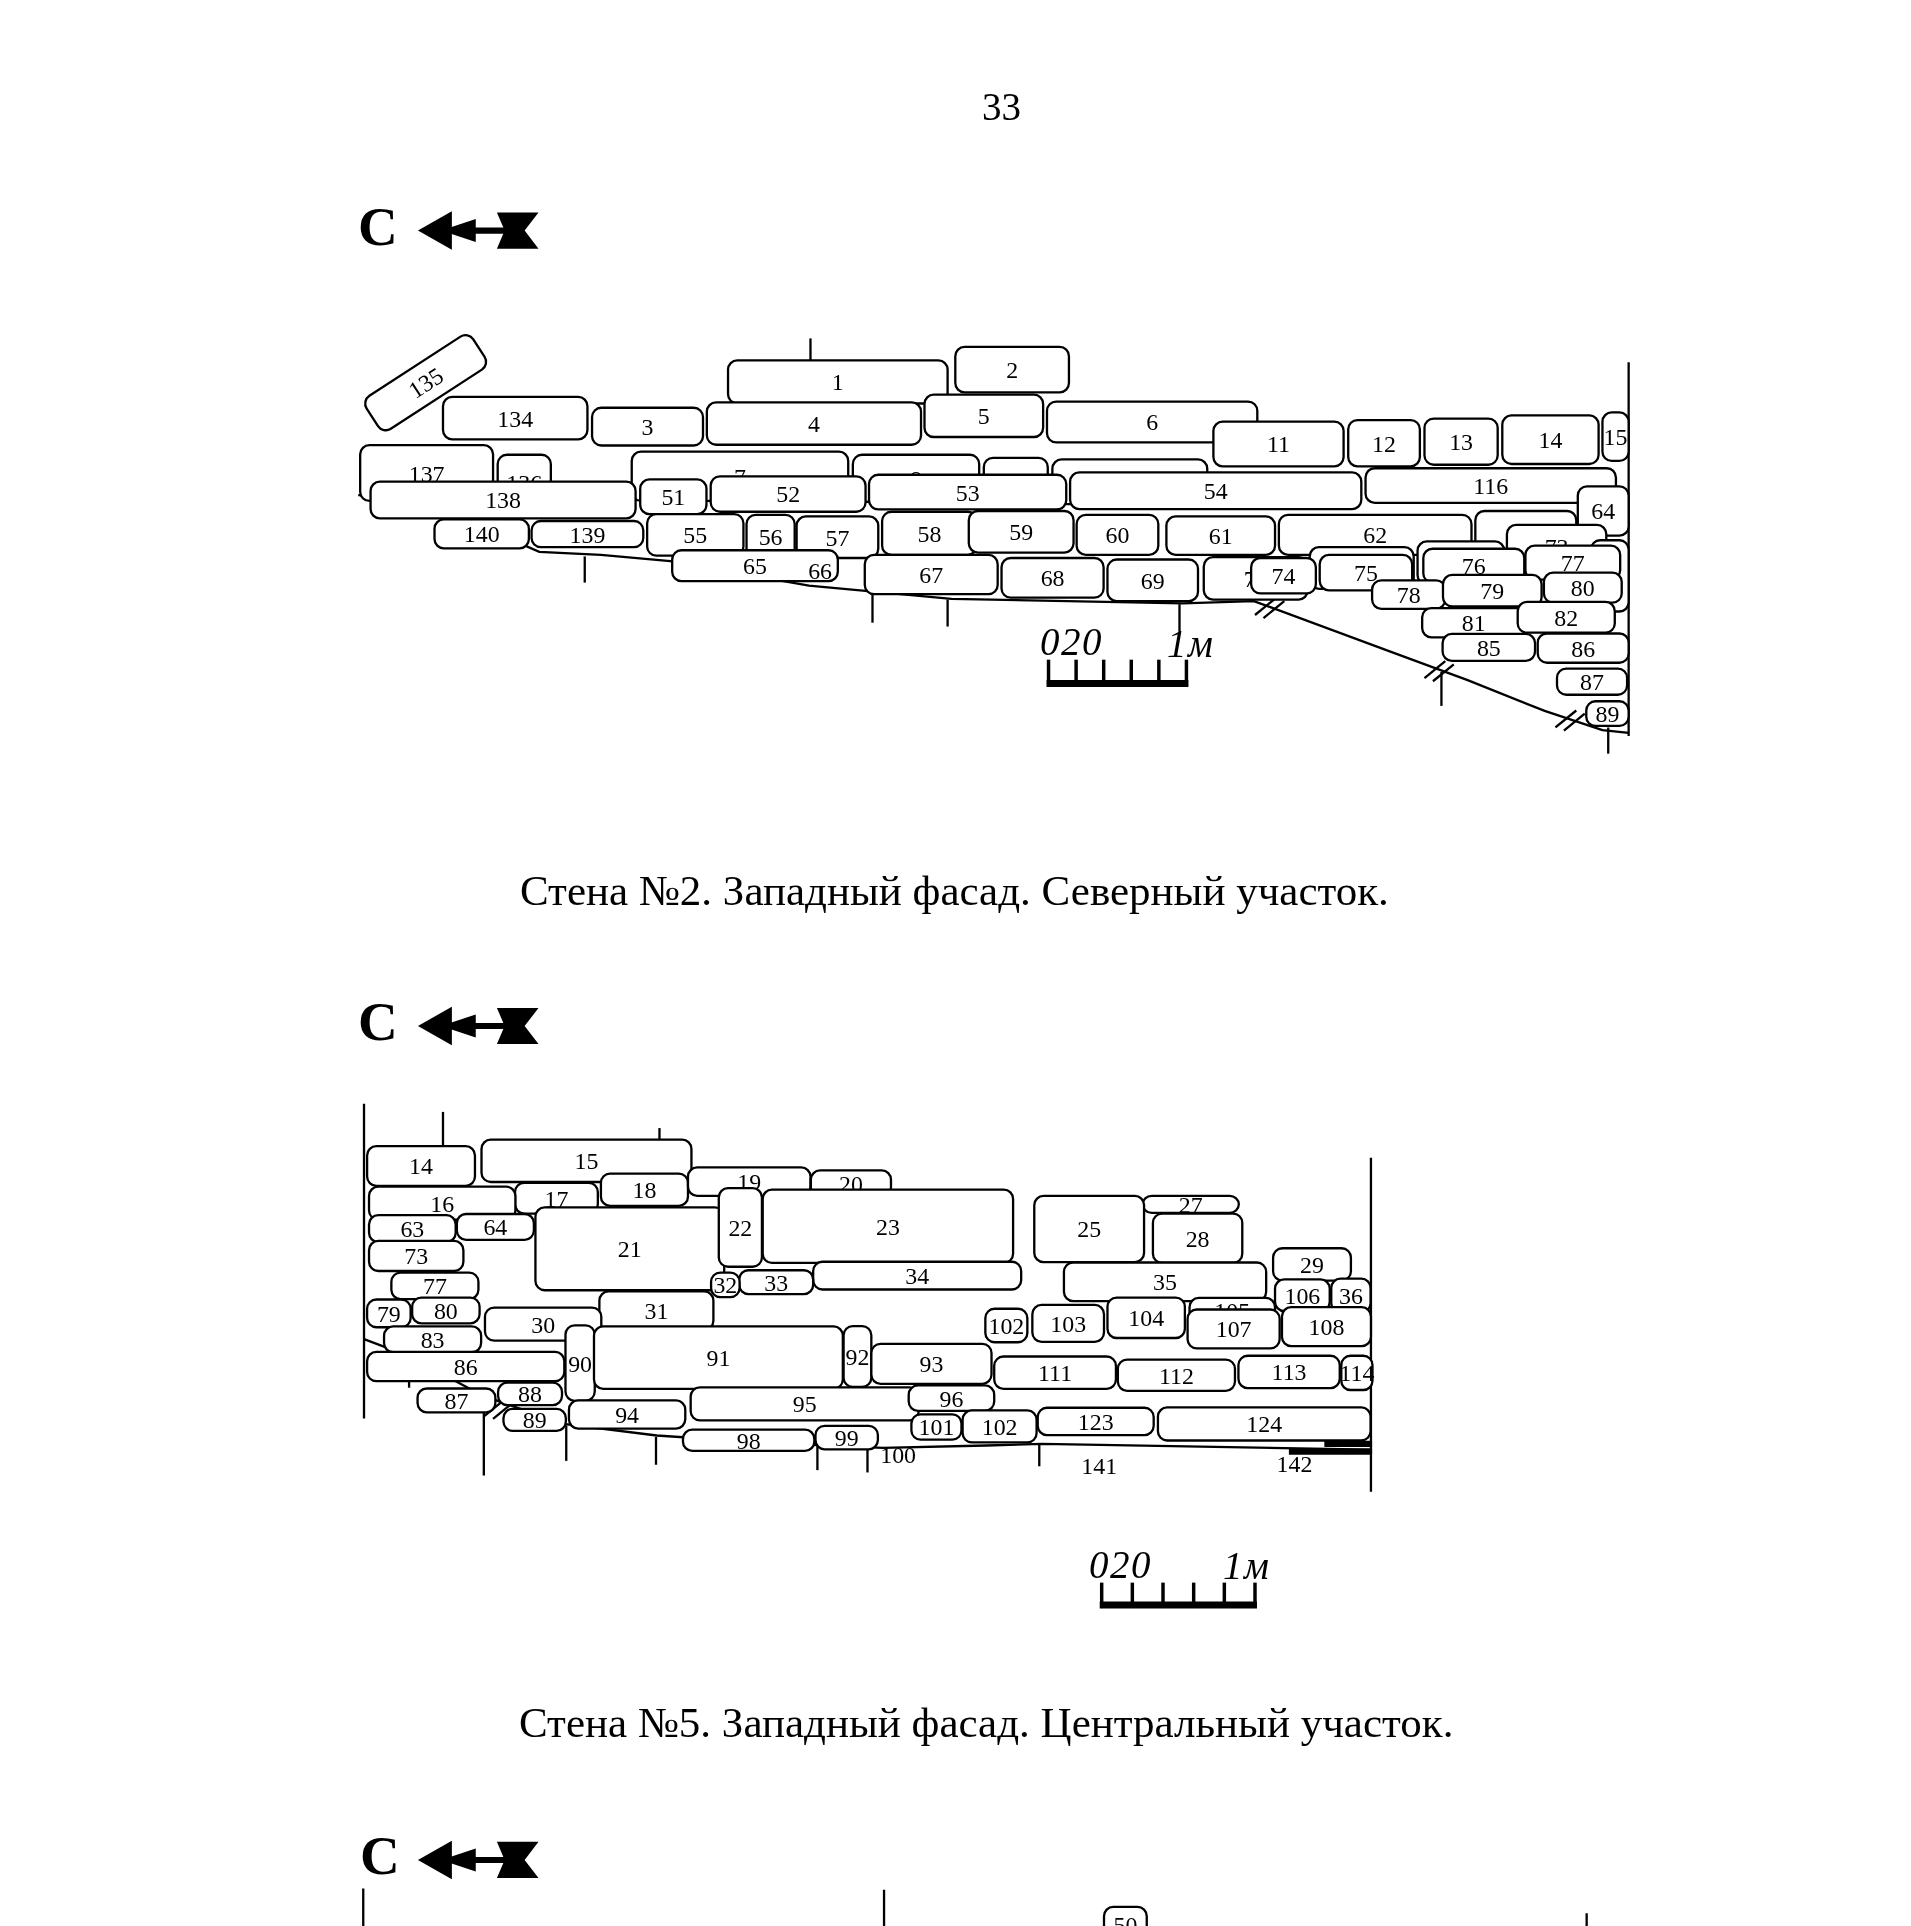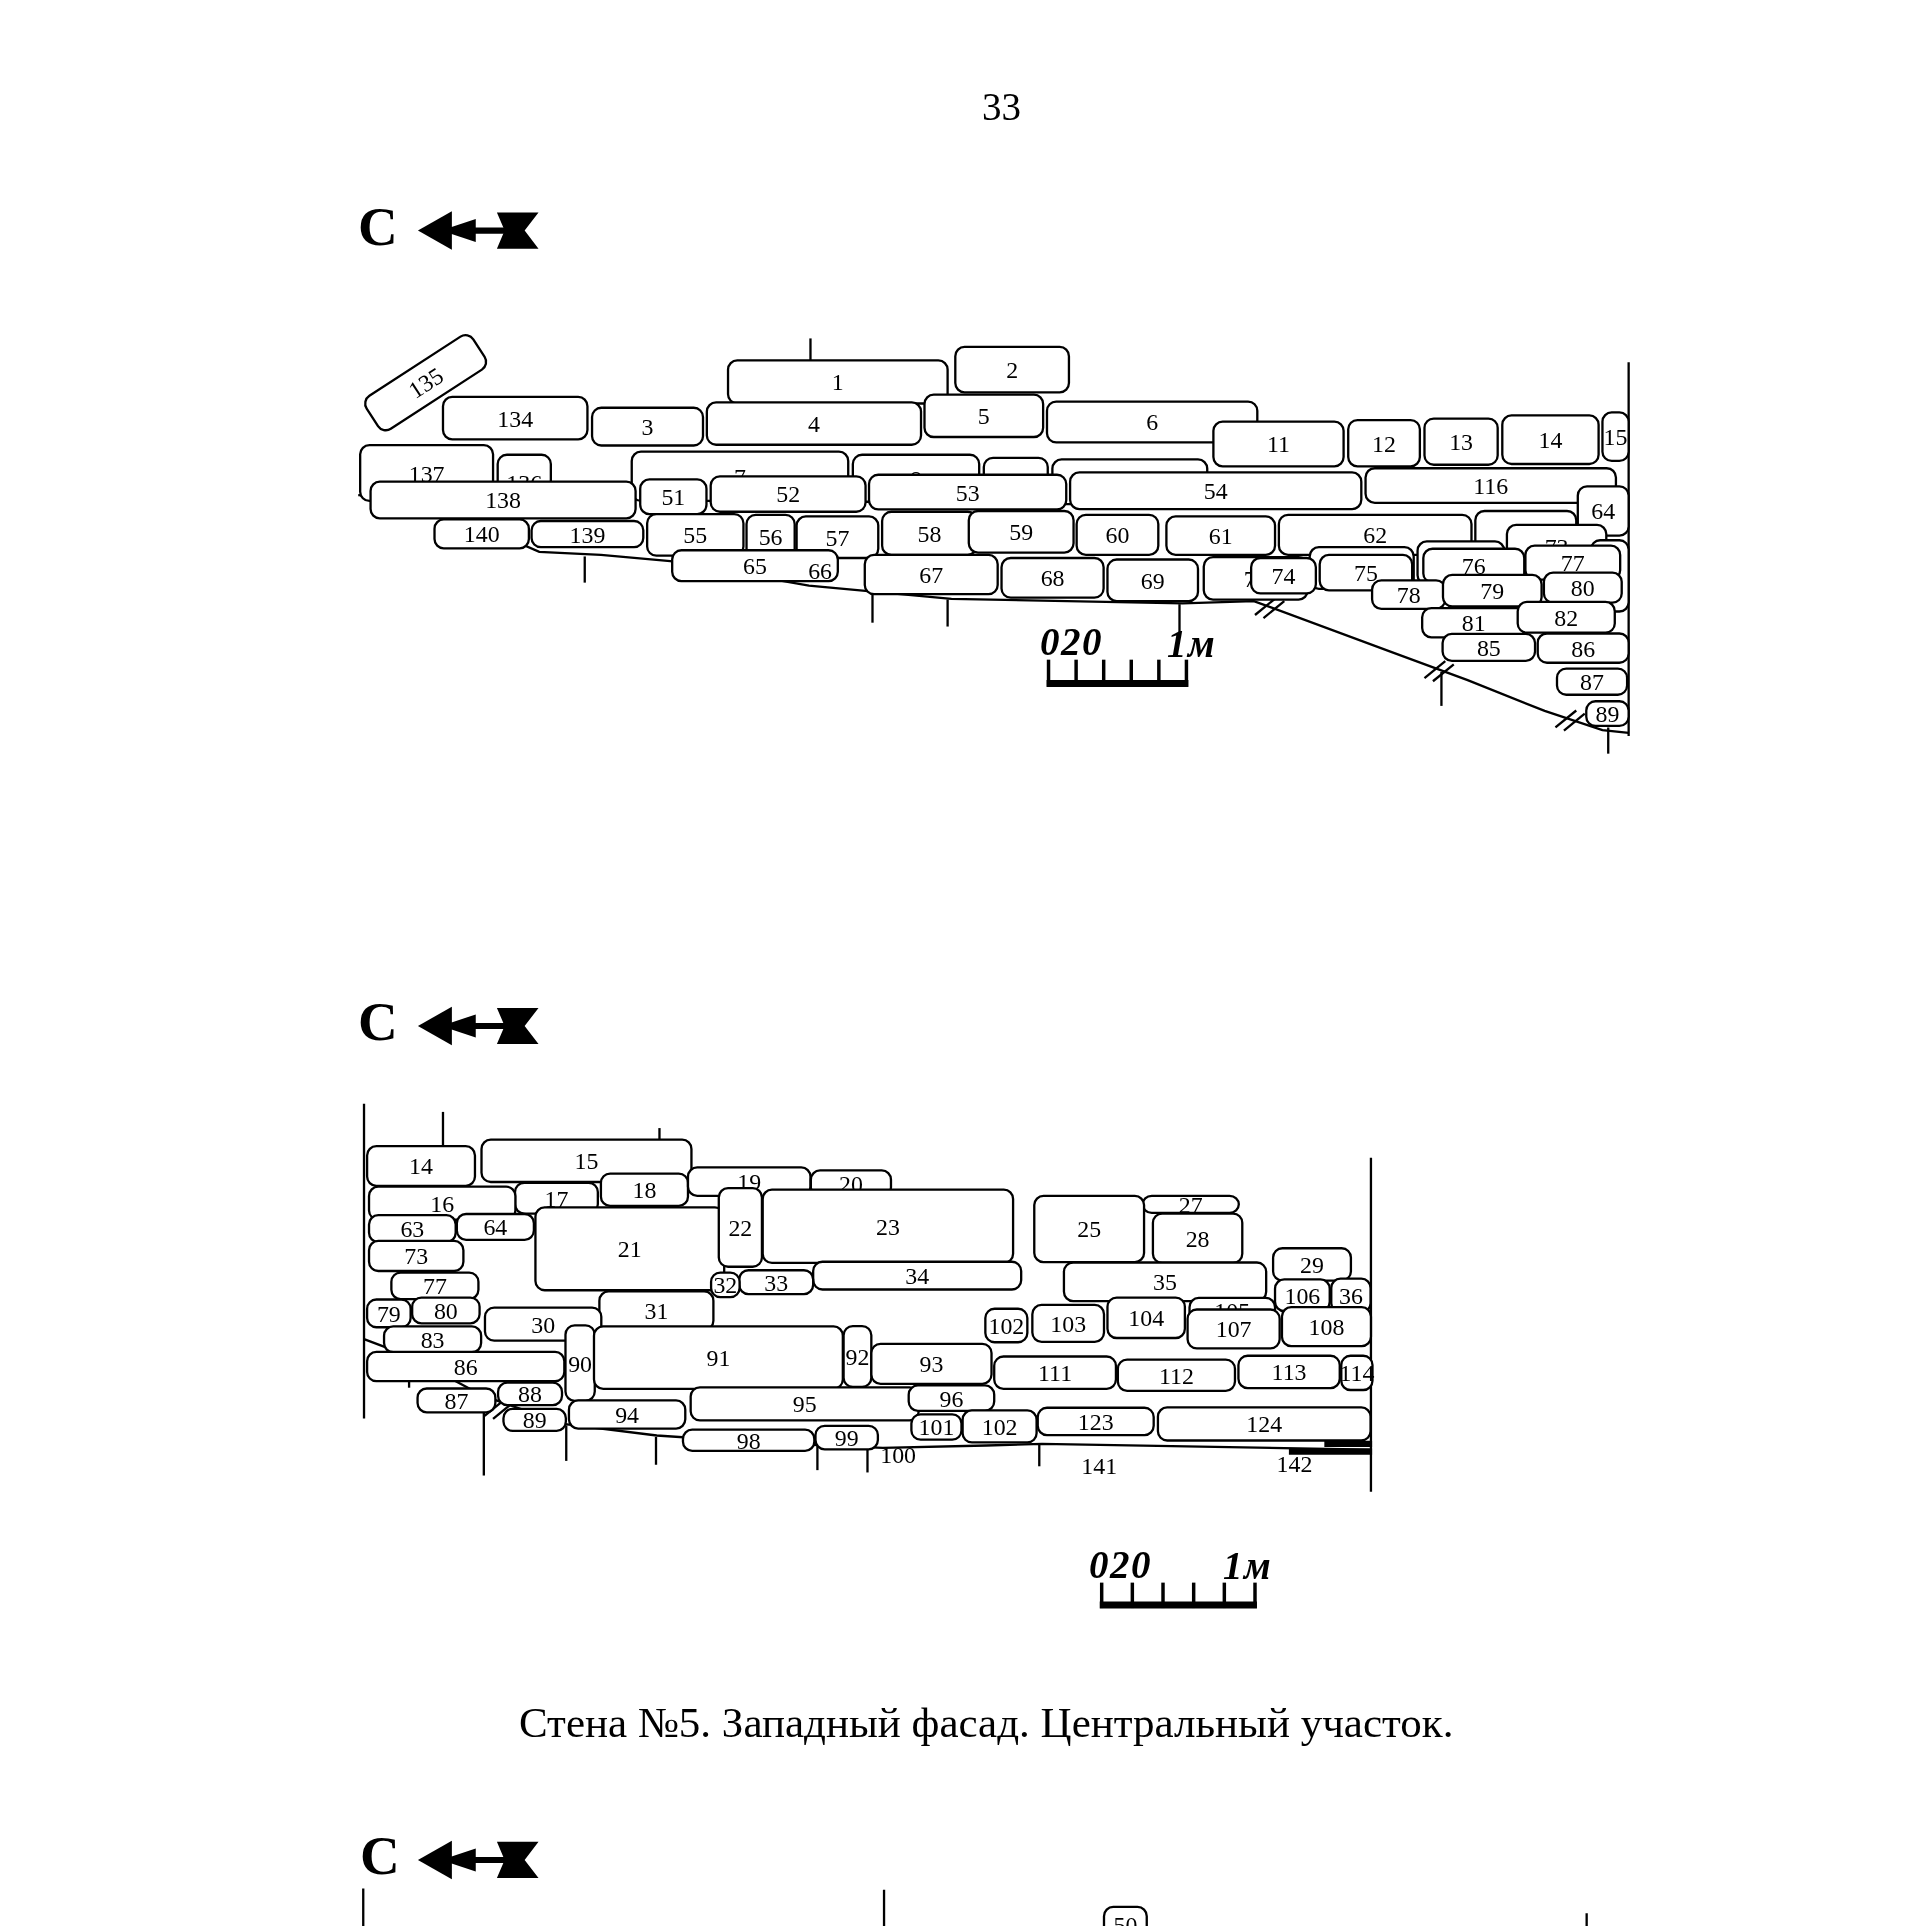--- a/index.html
+++ b/index.html
@@ -1,41 +1,42 @@
 <!DOCTYPE html>
 <html style="font-size:6.2px"><head>
 <meta charset="utf-8">
 <style>
   html,body{margin:0;padding:0;background:#ffffff;}
   .page{position:relative;width:1911px;height:2703px;background:#ffffff;
         font-family:"Liberation Serif",serif;color:#000;overflow:hidden;}
   .abs{position:absolute;white-space:nowrap;}
   .pageno{font-size:39px;}
   .north{font-size:55px;font-weight:bold;}
-  .sbtext{font-size:39px;font-weight:bold;font-style:italic;letter-spacing:1.5px;}
+  .sbtext{font-size:39px;font-weight:normal;font-style:italic;letter-spacing:1.5px;}
   .cap{font-size:43px;}
   svg.canvas{position:absolute;left:0;top:0;}
   svg text{font-family:"Liberation Serif",serif;}
 </style>
 </head>
 <body>
 
 <div class="page">
 
   <div class="abs pageno" style="left:982px;top:84px;">33</div>
 
   <div class="abs north" style="left:358px;top:195px;">С</div>
   <div class="abs north" style="left:358px;top:990px;">С</div>
   <div class="abs north" style="left:360px;top:1824px;">С</div>
 
   <div class="abs sbtext" style="left:1040px;top:619px;">020</div>
   <div class="abs sbtext" style="left:1167px;top:621px;">1м</div>
   <div class="abs sbtext" style="left:1089px;top:1542px;">020</div>
   <div class="abs sbtext" style="left:1223px;top:1543px;">1м</div>
 
+  <div class="abs cap" style="left:520px;top:866px;">Стена №2. Западный фасад. Северный участок.</div>
   <div class="abs cap" style="left:519px;top:1698px;">Стена №5. Западный фасад. Центральный участок.</div>
 
   <svg class="canvas" width="1911" height="2703" viewBox="0 0 4961 7016">
     <g>
         <polyline points="930,1285 1050,1292 1120,1310 1400,1432 1560,1440 1740,1456 2100,1520 2470,1554 3070,1566 3255,1560 3620,1695 3810,1765 4010,1845 4160,1895 4228,1902" fill="none" stroke="#000000" stroke-width="6"></polyline>
         <line x1="4228" y1="940" x2="4228" y2="1910" stroke="#000000" stroke-width="6"></line>
         <line x1="2104" y1="878" x2="2104" y2="940" stroke="#000000" stroke-width="6"></line>
         <line x1="1518" y1="1444" x2="1518" y2="1512" stroke="#000000" stroke-width="6"></line>
         <line x1="2265" y1="1534" x2="2265" y2="1616" stroke="#000000" stroke-width="6"></line>
         <line x1="2460" y1="1556" x2="2460" y2="1626" stroke="#000000" stroke-width="6"></line>

